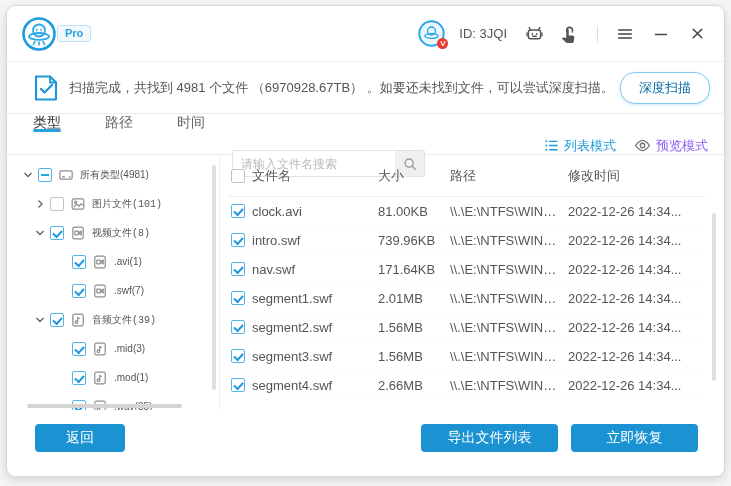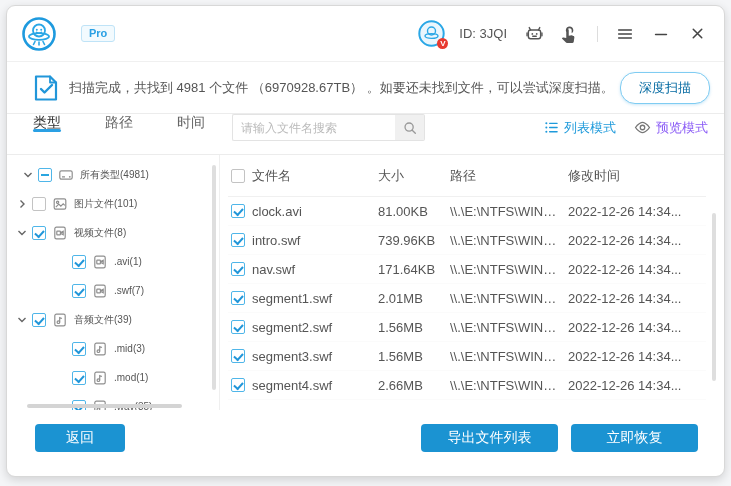--- a/index.html
+++ b/index.html
@@ -4,21 +4,21 @@
 <style>
   * { margin:0; padding:0; box-sizing:border-box; }
   html,body { width:731px; height:486px; background:#f4f5f7; font-family:"Liberation Sans","DejaVu Sans",sans-serif; }
   .window{ position:absolute; left:6px; top:5px; width:719px; height:472px; background:#fff;
            border:1px solid #d8d8d8; border-radius:9px; box-shadow:0 3px 10px rgba(0,0,0,.14);
            overflow:hidden; display:flex; flex-direction:column; }
   
   .titlebar{ height:55px; flex:none; display:flex; align-items:center; padding:0 16px 0 14px; }
   .logo{ width:36px; height:36px; flex:none; }
   .app-title{ margin-left:9px; font-size:18px; font-weight:bold; color:#1e9ade; letter-spacing:.5px; }
-  .pro-badge{ margin-left:24px; font-size:11px; font-weight:bold; color:#2aa0e4; border:1px solid #bfe3f7;
+  .pro-badge{ margin-left:0; font-size:11px; font-weight:bold; color:#2aa0e4; border:1px solid #bfe3f7;
               background:#f2fafe; border-radius:3px; padding:1px 7px 2px; }
   .tb-right{ margin-left:auto; display:flex; align-items:center; gap:14px; }
   .avatar{ position:relative; width:27px; height:27px; }
   .avatar .vbadge{ position:absolute; right:-3px; bottom:-2px; width:11px; height:11px; background:#e8392f;
                    border-radius:50%; color:#fff; font-size:8px; font-weight:bold; line-height:11px; text-align:center; }
   .uid{ font-size:13px; color:#555; margin-right:2px; }
   .tbicon{ width:22px; height:22px; display:flex; align-items:center; justify-content:center; cursor:pointer; }
   .vdiv{ width:1px; height:16px; background:#ddd; margin:0 2px; }
   
   .banner{ height:53px; flex:none; border-top:1px solid #f0f0f0; border-bottom:1px solid #ececec;
@@ -26,37 +26,37 @@
   .banner-msg{ font-size:13px; color:#555; margin-left:8px; }
   .deepscan-btn{ margin-left:auto; font-size:13px; color:#0369a1; background:#fff; border:1px solid #7fccf2;
                  border-radius:15px; padding:6px 18px; cursor:pointer; box-shadow:0 1px 3px rgba(42,160,228,.25); }
   
   .band{ height:41px; flex:none; display:flex; align-items:flex-start; border-bottom:1px solid #ececec; }
   .band-left{ width:213px; flex:none; display:flex; align-items:center; padding-left:26px; gap:44px; }
   .tab{ font-size:14px; color:#666; position:relative; height:100%; display:flex; align-items:center; cursor:pointer; }
   .tab.active{ color:#333; }
   .tab.active::after{ content:""; position:absolute; left:0; right:0; bottom:0; height:3px; background:#2aa0e4; border-radius:2px; }
   .band-right{ flex:1; display:flex; align-items:center; padding:0 16px 0 12px; }
-  .searchbox{ display:flex; align-items:center; height:27px; }
+  .searchbox{ display:flex; align-items:center; height:27px;margin-top:36px; }
   .searchbox input{ width:163px; height:27px; border:1px solid #e3e3e3; border-right:none; border-radius:2px 0 0 2px;
                     font-size:12px; padding:0 8px; color:#333; outline:none; }
   .searchbox input::placeholder{ color:#bbb; }
   .search-btn{ width:30px; height:27px; background:#f0f0f0; border:1px solid #e3e3e3; border-left:none;
                border-radius:0 2px 2px 0; display:flex; align-items:center; justify-content:center; cursor:pointer; }
   .modes{ margin-left:auto; display:flex; align-items:center; gap:18px; }
   .mode{ display:flex; align-items:center; gap:5px; font-size:13px; cursor:pointer; }
   .mode.active{ color:#1e9adb; }
   .mode.inactive{ color:#8b5cf6; }
   
   .content{ flex:1; display:flex; overflow:hidden; }
   .left-panel{ width:213px; flex:none; border-right:1px solid #efefef; position:relative; padding-top:5px; overflow:hidden; }
   .tree-row{ height:29px; display:flex; align-items:center; font-size:10px; color:#555; cursor:pointer; white-space:nowrap; }
   .tree-row .arr{ width:15px; flex:none; display:flex; align-items:center; justify-content:center; color:#666; }
   .tree-row .ticon{ width:16px; flex:none; margin:0 6px 0 6px; display:flex; align-items:center; }
-  .lvl0{ padding-left:13px; } .lvl1{ padding-left:7px; } .lvl2{ padding-left:62px; }
+  .lvl0{ padding-left:13px; } .lvl1{ padding-left:25px;font-family:Liberation Mono, monospace; } .lvl2{ padding-left:62px; }
   .cb{ width:14px; height:14px; flex:none; border:1px solid #c3c3c3; border-radius:2px; background:#fff; position:relative; margin-left:3px; }
   .cb.on{ border-color:#4fb6e9; }
   .cb.on::after{ content:""; position:absolute; left:2px; top:3px; width:7px; height:4px;
                  border-left:2px solid #2196d9; border-bottom:2px solid #2196d9; transform:rotate(-48deg); }
   .cb.ind{ border-color:#4fb6e9; }
   .cb.ind::after{ content:""; position:absolute; left:2px; top:5px; width:8px; height:2px; background:#2aa6e0; }
   .vsb{ position:absolute; right:3px; top:10px; width:4px; height:225px; background:#dedede; border-radius:2px; }
   .hsb{ position:absolute; left:20px; bottom:2px; height:4px; width:155px; background:#d4d4d4; border-radius:2px; }
   
   .table{ flex:1; position:relative; padding:0 18px 0 8px; overflow:hidden; }

